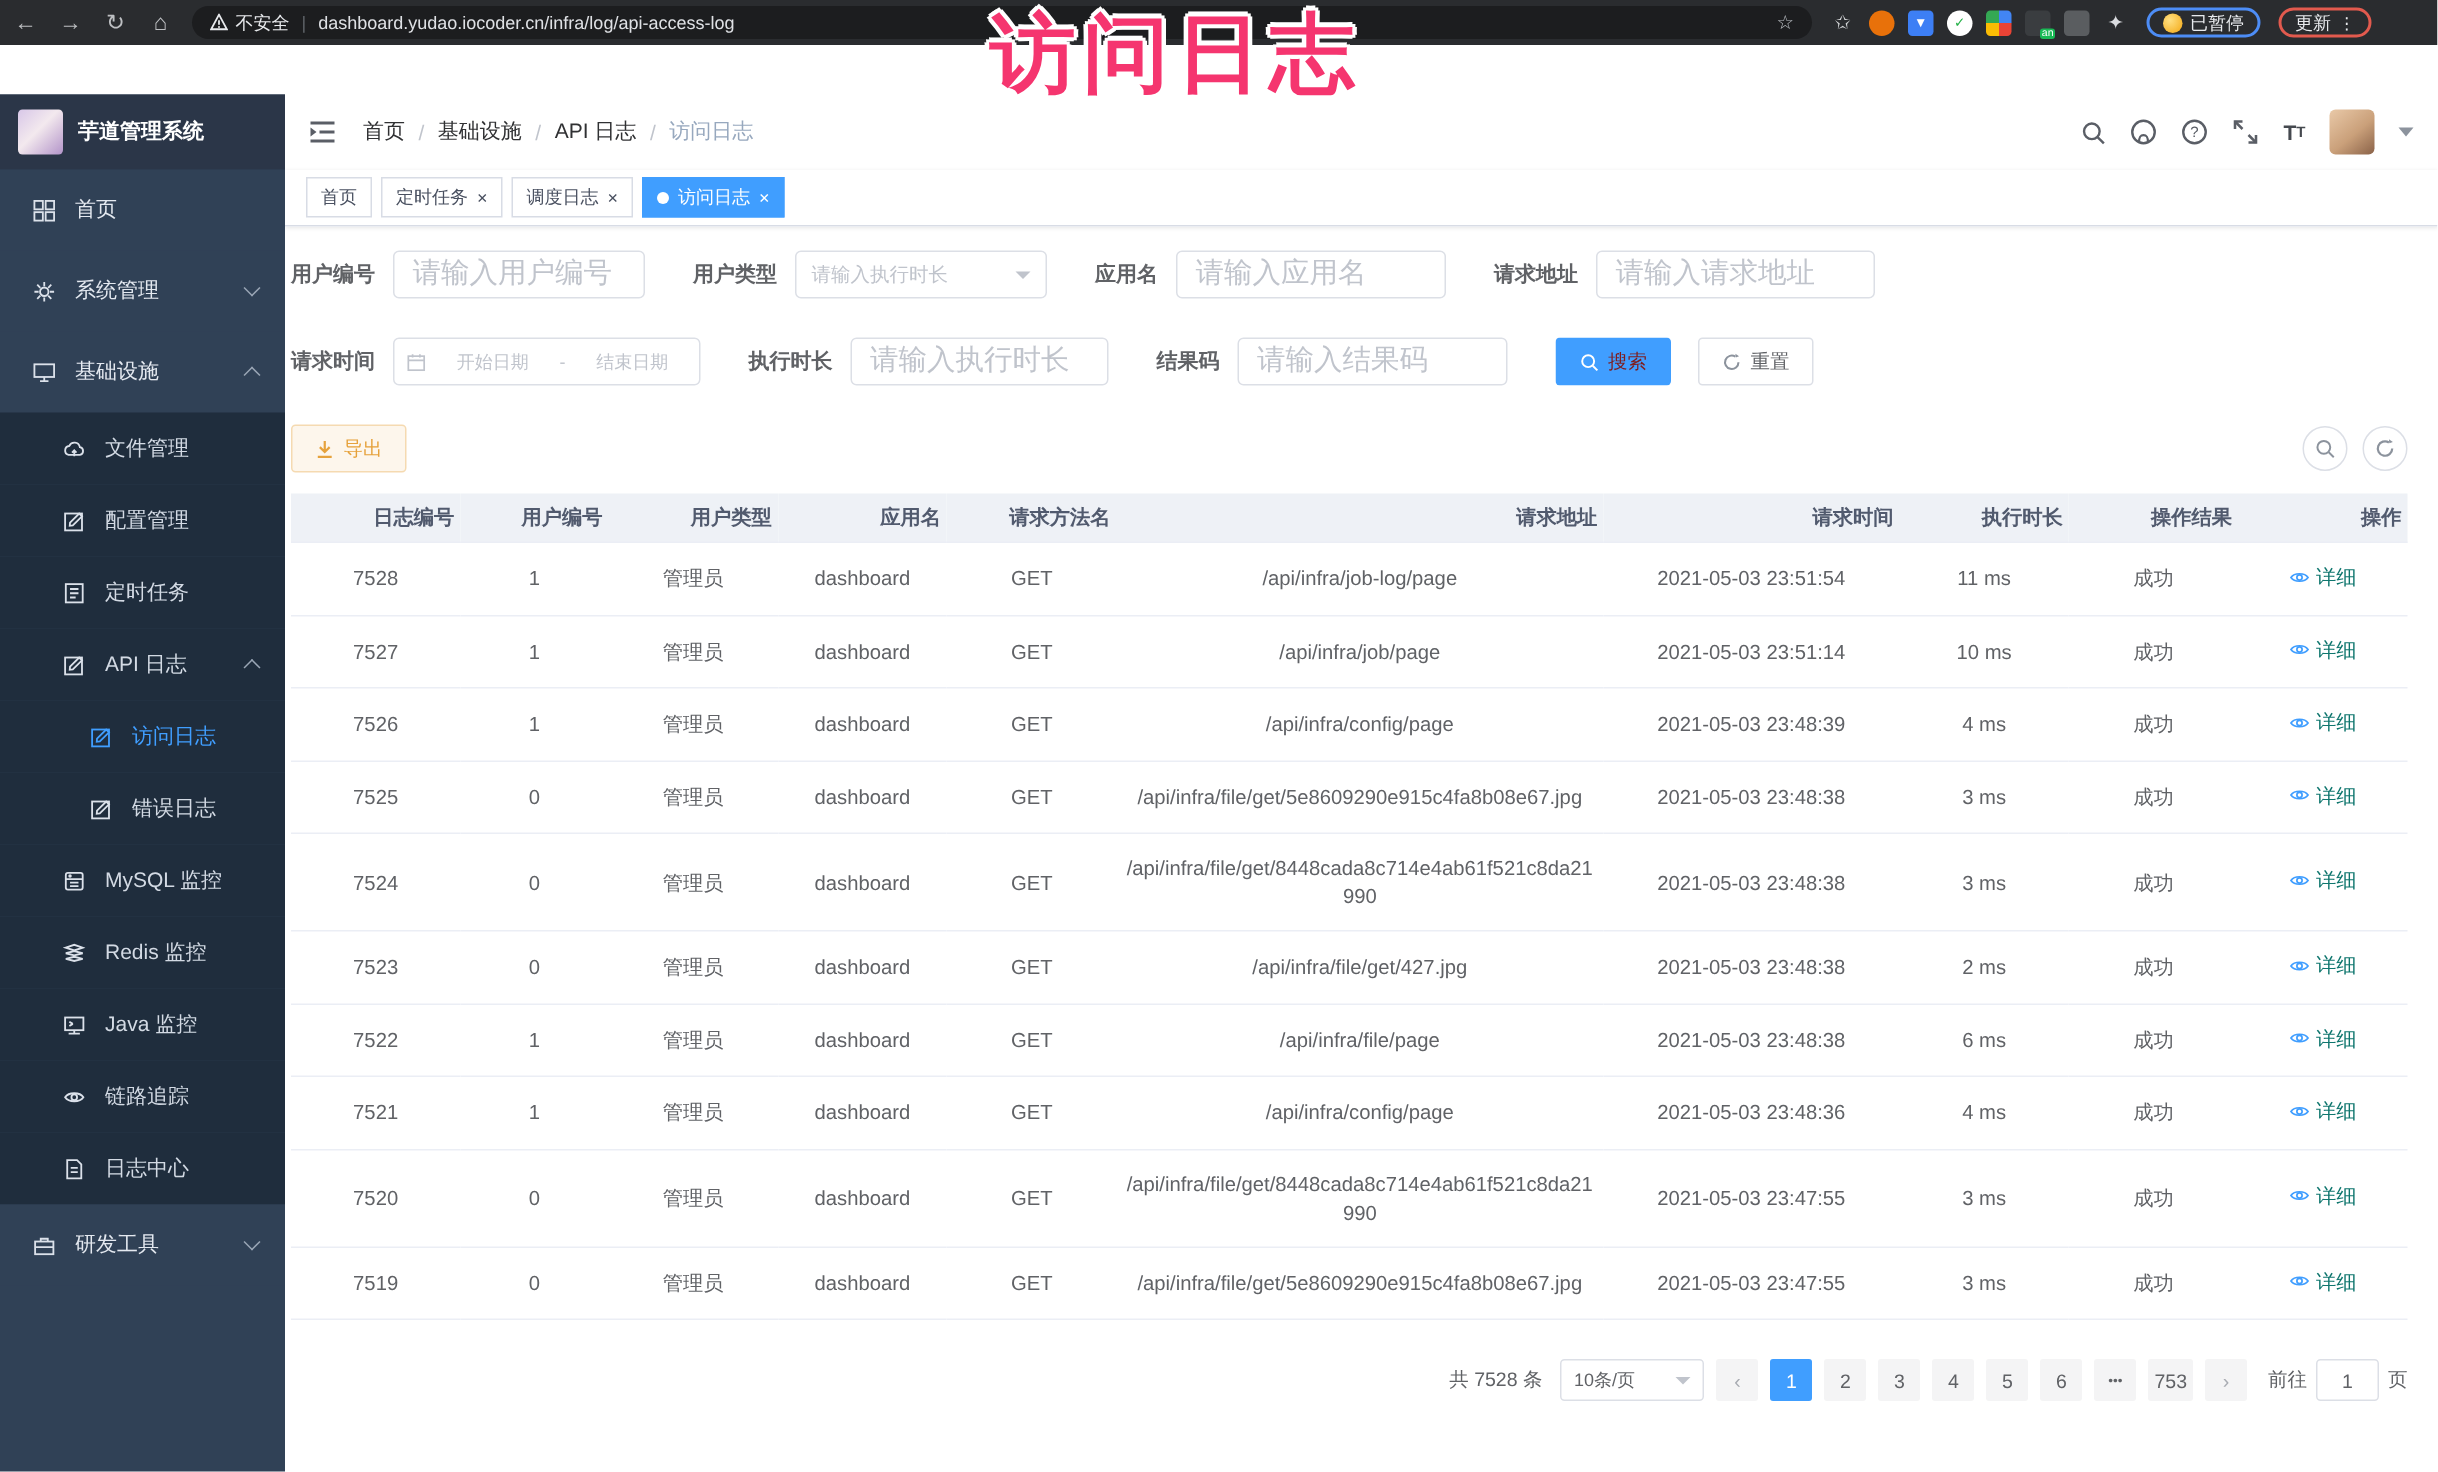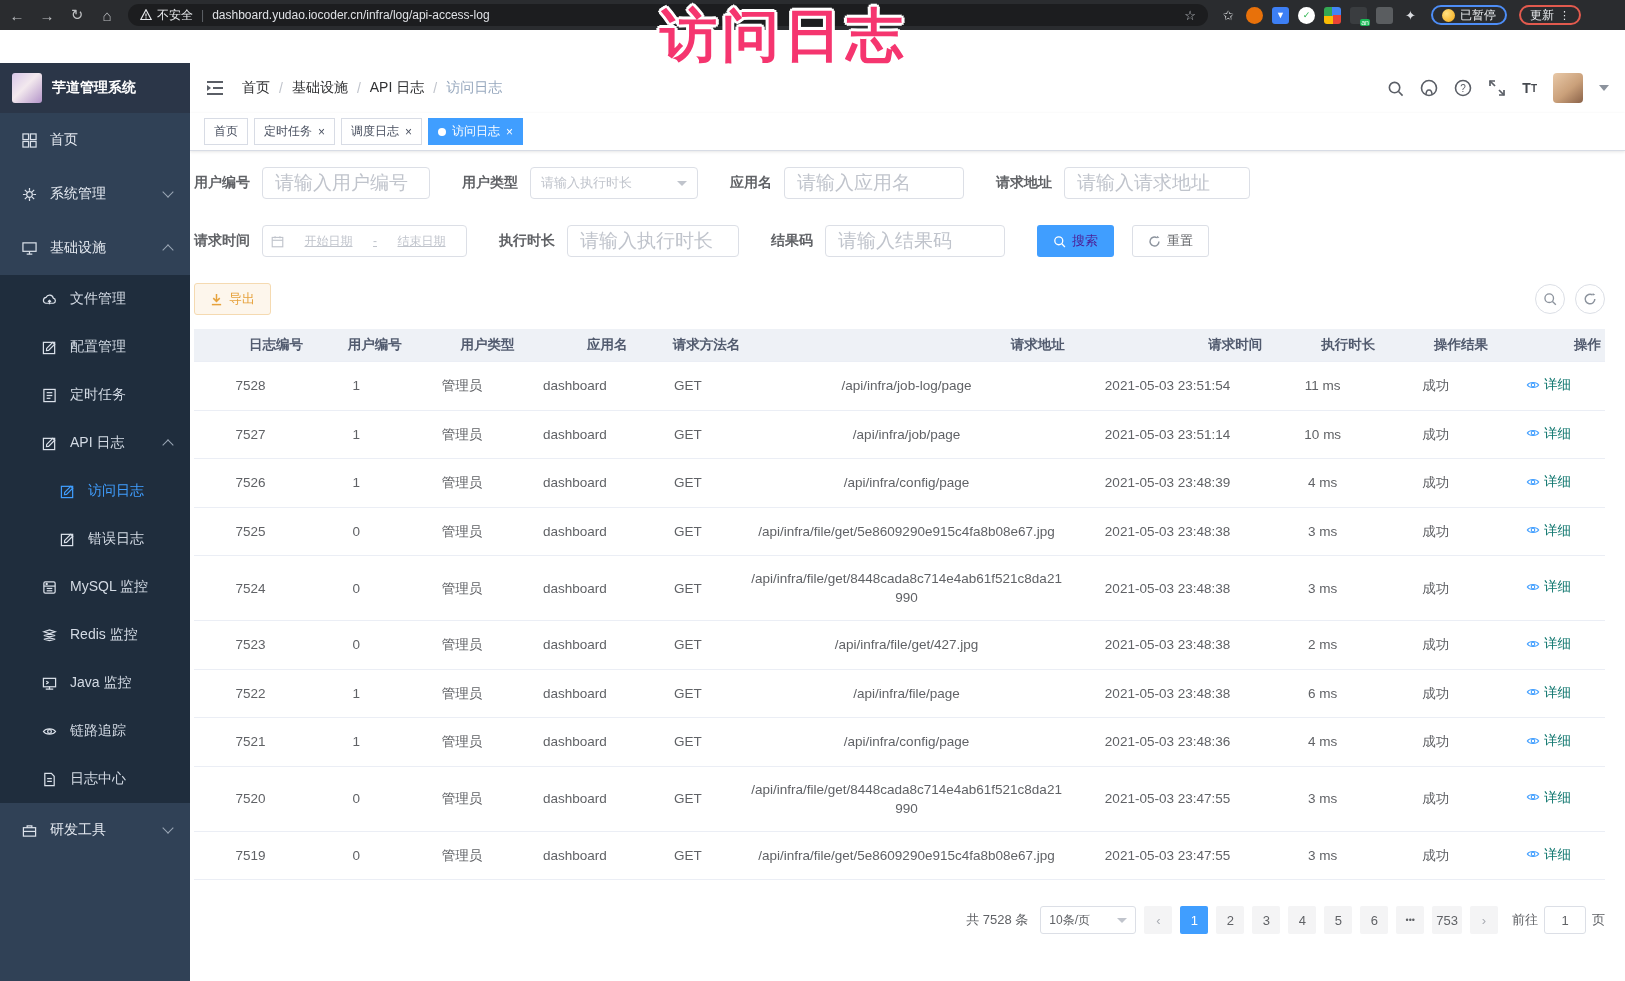--- a/index.html
+++ b/index.html
@@ -63,24 +63,24 @@
 
   
   .content { flex:1; padding:16px 20px 0 4px; position:relative; min-height:0; }
   .filter-row { display:flex; align-items:center; margin-bottom:26px; }
   .ffield { display:flex; align-items:center; margin-right:32px; }
   .flabel { font-weight:700; color:#606266; margin-right:12px; white-space:nowrap; }
   .finput { height:32px; border:1px solid #dcdfe6; border-radius:4px; padding:0 12px; font-size:19px; color:#606266; background:#fff; font-family:inherit; }
   .finput::placeholder { color:#c0c4cc; }
   .fselect { width:168px; height:32px; border:1px solid #dcdfe6; border-radius:4px; padding:0 10px; display:flex; align-items:center; justify-content:space-between; color:#c0c4cc; font-size:13px; cursor:pointer; }
   .sel-caret { width:0; height:0; border-left:5px solid transparent; border-right:5px solid transparent; border-top:5px solid #c0c4cc; }
-  .frange { width:205px; height:32px; border:1px solid #dcdfe6; border-radius:4px; display:flex; align-items:center; padding:0 8px; gap:8px; font-size:12px; color:#c0c4cc; cursor:pointer;text-decoration:underline; }
+  .frange { width:205px; height:32px; border:1px solid #dcdfe6; border-radius:4px; display:flex; align-items:center; padding:0 8px; gap:8px; font-size:12px; color:#c0c4cc; cursor:pointer; }
   .frange .rph { flex:1; text-align:center; }
   .btn { height:32px; border-radius:3px; display:inline-flex; align-items:center; gap:6px; padding:0 15px; font-size:13px; cursor:pointer; border:1px solid transparent; white-space:nowrap; }
-  .btn-primary { background:#409eff; color:#4c1d95; }
+  .btn-primary { background:#409eff; color:#7f1d1d; }
   .btn-plain { background:#fff; border-color:#dcdfe6; color:#606266; }
   .btn-warn { background:#fdf6ec; border-color:#f5dab1; color:#e6a23c; }
   .toolbar-row { display:flex; align-items:center; margin-bottom:14px; }
   .tool-circles { margin-left:auto; display:flex; gap:10px; }
   .circle-btn { width:30px; height:30px; border-radius:50%; border:1px solid #dcdfe6; display:flex; align-items:center; justify-content:center; color:#8c939d; cursor:pointer; background:#fff; }
 
   
   table { width:100%; border-collapse:collapse; table-layout:fixed; }
   thead td { background:#eef1f6; color:#515a6e; font-weight:700; font-size:13.5px; padding:7px 4px; text-align:right; }
   tbody td { color:#606266; font-size:13.5px; padding:13px 6px; text-align:center; border-bottom:1px solid #ebeef5; line-height:19px; word-break:break-all; }

